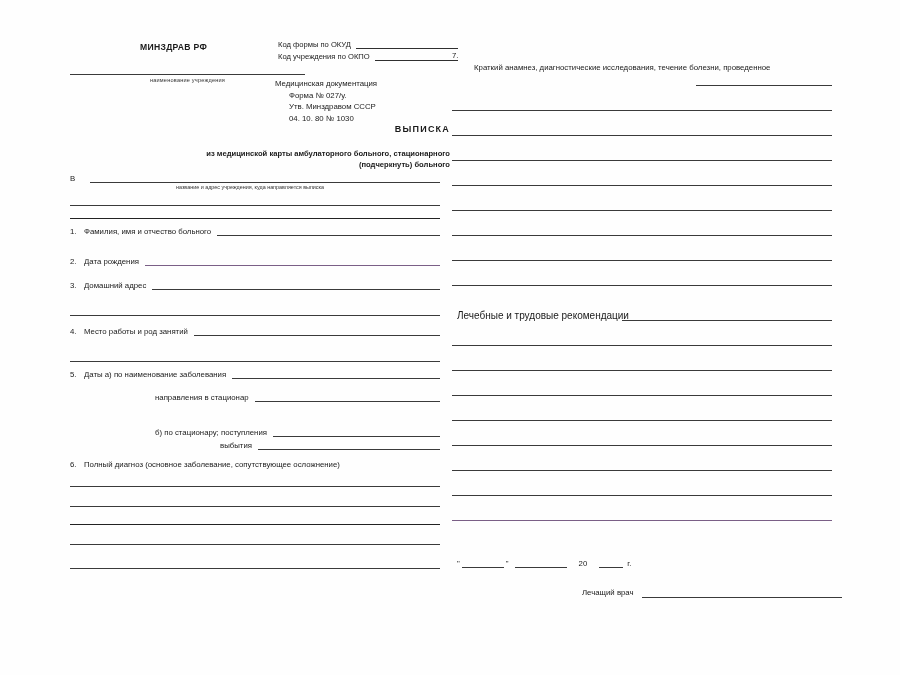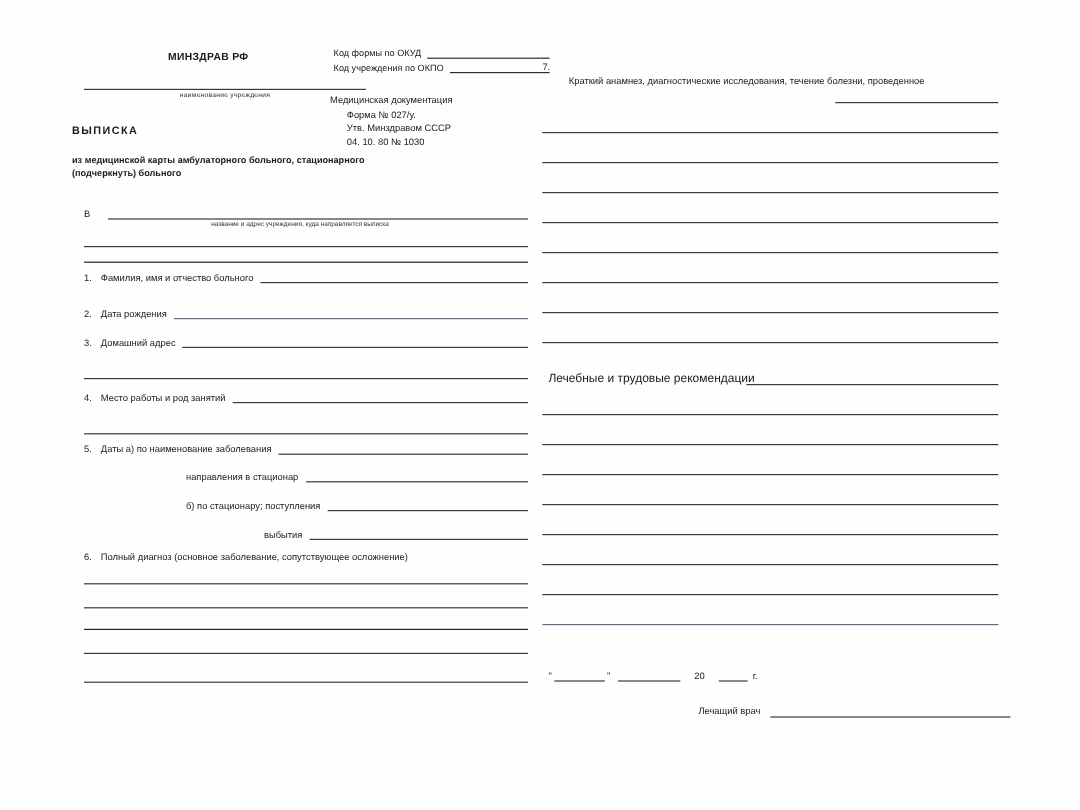--- a/index.html
+++ b/index.html
@@ -91,23 +91,23 @@
     width: 190px;
     font-size: 7.8px;
     line-height: 1.5;
   }
   .docmeta div { text-align: left; }
   .docmeta .l2, .docmeta .l3, .docmeta .l4 { padding-left: 14px; }
 
   .title {
     position: absolute;
     left: 0;
-    top: 76px;
+    top: 96px;
     width: 390px;
-    text-align: left;
+    text-align: right;
   }
   .title .main {
     font-size: 9px;
     font-weight: bold;
     letter-spacing: 1.2px;
   }
   .title .sub {
     font-size: 7.6px;
     font-weight: bold;
     margin-top: 14px;
@@ -279,21 +279,21 @@
       <span class="num">5.</span>
       <span class="lbl">Даты а) по наименование заболевания</span>
       <span class="line"></span>
     </div>
 
     <div class="row" style="left:95px; top:364px; width:285px;">
       <span class="lbl">направления в стационар</span>
       <span class="line"></span>
     </div>
 
-    <div class="row" style="left:95px; top:388px; width:285px;">
+    <div class="row" style="left:95px; top:399px; width:285px;">
       <span class="lbl">б) по стационару; поступления</span>
       <span class="line"></span>
     </div>
 
     <div class="row" style="left:160px; top:412px; width:220px;align-items:flex-end;">
       <span class="lbl">выбытия</span>
       <span class="line"></span>
     </div>
 
     <div class="row" style="left:10px; top:432px; width:370px;">

